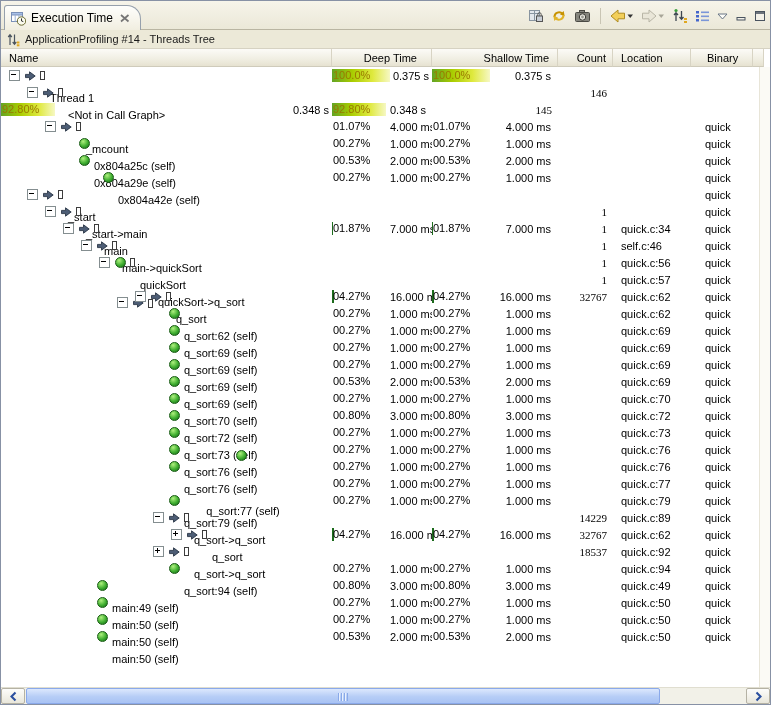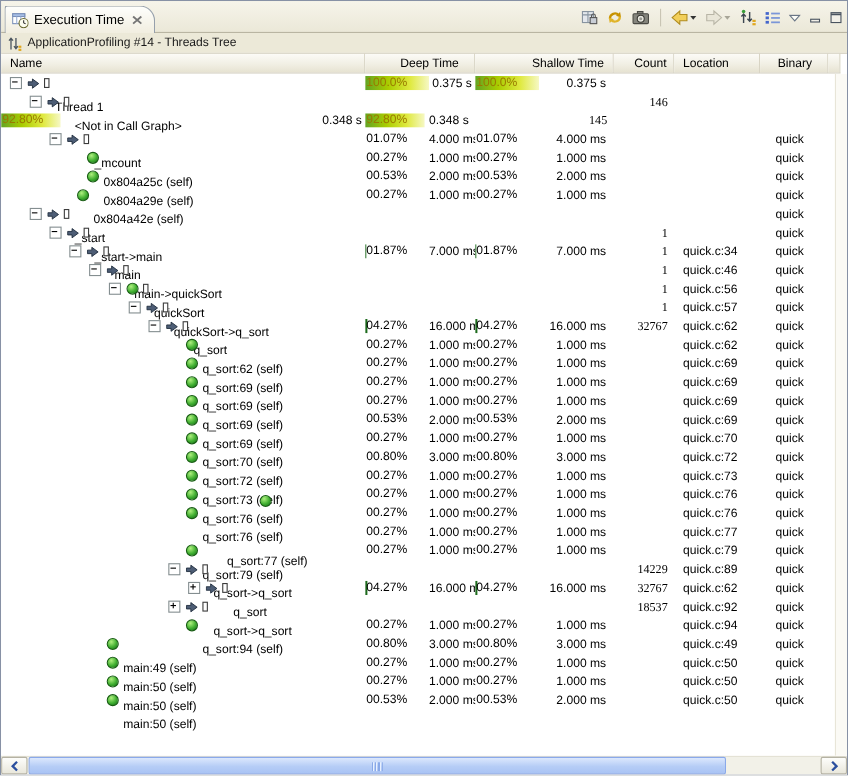--- a/index.html
+++ b/index.html
@@ -338,21 +338,21 @@
             <span class="pctbox">
               <span class="pct">00.53%</span>
             </span>
             <span class="tval">2.000 ms</span>
           </div>
           <div class="c count"></div>
           <div class="c loc"></div>
           <div class="c bin">quick</div>
         </div>
         <div class="trow">
-          <div class="c name" style="padding-left: 53px;">
+          <div class="c name" style="padding-left: 86px;">
             <span class="tgl"></span>
             <span class="ric">
               <span class="ball"></span>
             </span>
             <span class="lbl">0x804a42e (self)</span>
           </div>
           <div class="c time deep">
             <span class="pctbox">
               <span class="pct">00.27%</span>
             </span>
@@ -456,21 +456,21 @@
           </div>
           <div class="c time deep">
             <span class="pctbox"></span>
             <span class="tval"></span>
           </div>
           <div class="c time shallow">
             <span class="pctbox"></span>
             <span class="tval"></span>
           </div>
           <div class="c count">1</div>
-          <div class="c loc">quick.c:46</div>
+          <div class="c loc">self.c:46</div>
           <div class="c bin">quick</div>
         </div>
         <div class="trow">
           <div class="c name" style="padding-left: 98px;">
             <span class="tgl tbox minus"></span>
             <span class="ric">
               <span class="ball"></span>
             </span>
             <span class="fnbox"></span>
             <span class="lbl">quickSort</span>
@@ -481,21 +481,21 @@
           </div>
           <div class="c time shallow">
             <span class="pctbox"></span>
             <span class="tval"></span>
           </div>
           <div class="c count">1</div>
           <div class="c loc">quick.c:56</div>
           <div class="c bin">quick</div>
         </div>
         <div class="trow">
-          <div class="c name" style="padding-left: 116px;">
+          <div class="c name" style="padding-left: 116px; align-items: flex-end;">
             <span class="tgl tbox minus"></span>
             <span class="ric">
               <svg width="11" height="10" viewBox="0 0 11 10">
                 <path d="M0.5,3.4 L4.5,3.4 L4.5,0.8 L10.2,5 L4.5,9.2 L4.5,6.6 L0.5,6.6 Z" fill="#4d5d75" stroke="#1d2a3a" stroke-width="0.8"></path>
               </svg>
             </span>
             <span class="fnbox"></span>
             <span class="lbl">quickSort-&gt;q_sort</span>
           </div>
           <div class="c time deep">

